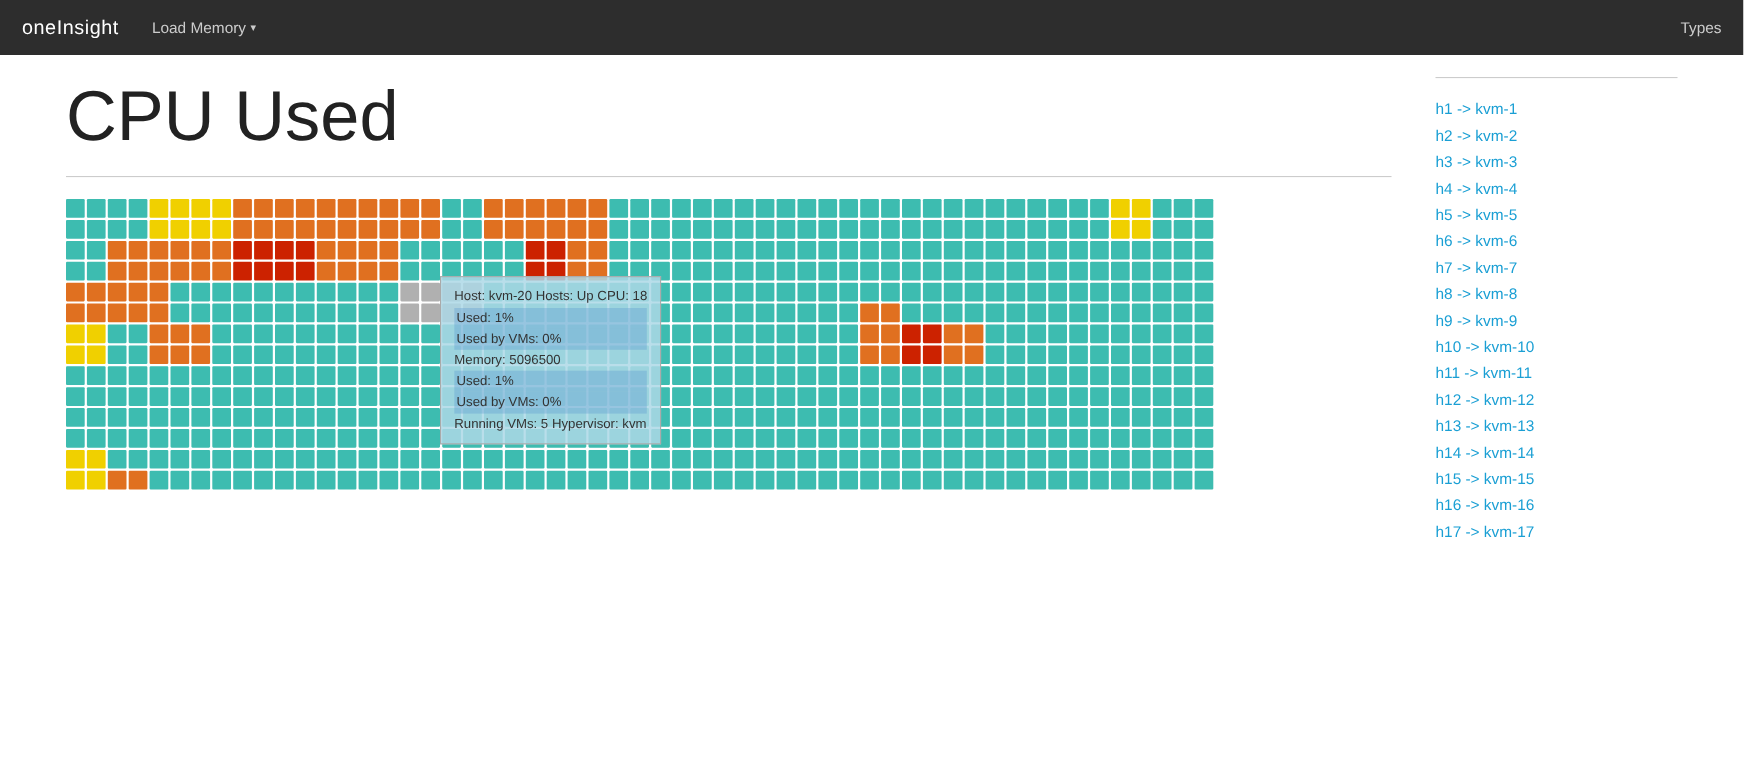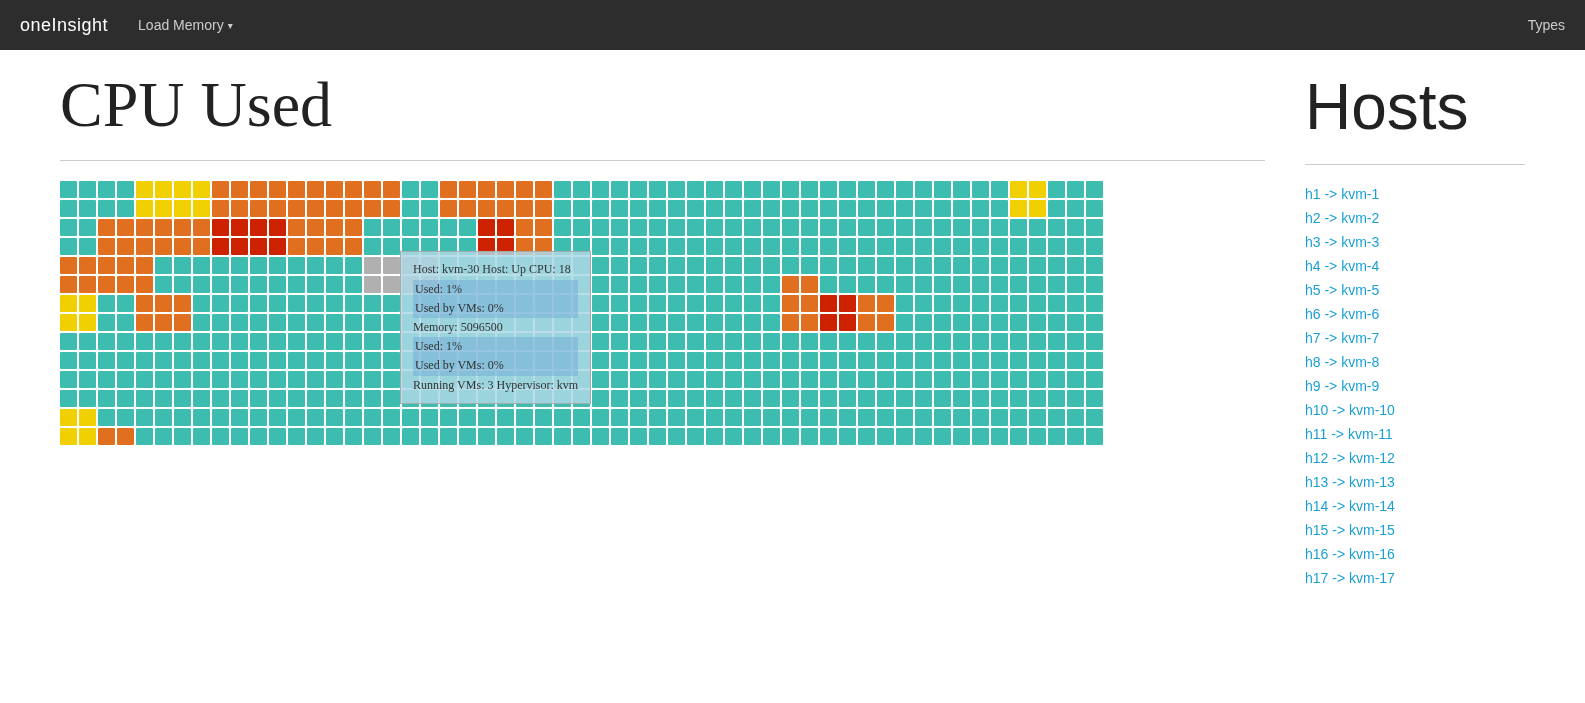--- a/index.html
+++ b/index.html
@@ -37,21 +37,21 @@
     .dropdown-arrow { font-size: 10px; }
 
     
     .main-content {
       display: flex;
       padding: 20px 60px;
       gap: 40px;
     }
 
     
-    .left-panel { flex: 1; font-family: Liberation Serif, serif; }
+    .left-panel { flex: 1; }
     .section-title {
       font-size: 64px;
       font-weight: 300;
       color: #222;
       margin-bottom: 20px;
       line-height: 1.1;
     }
     .divider {
       border: none;
       border-top: 1px solid #ccc;
@@ -908,36 +908,35 @@
           <div class="cell" style="background-color: rgb(61, 188, 176);"></div>
           <div class="cell" style="background-color: rgb(61, 188, 176);"></div>
           <div class="cell" style="background-color: rgb(61, 188, 176);"></div>
           <div class="cell" style="background-color: rgb(61, 188, 176);"></div>
           <div class="cell" style="background-color: rgb(61, 188, 176);"></div>
           <div class="cell" style="background-color: rgb(61, 188, 176);"></div>
           <div class="cell" style="background-color: rgb(61, 188, 176);"></div>
         </div>
 
       <div class="tooltip">
-        <span>Host: kvm-30</span>
-        <span>Host: Up</span>
+        <span>Host: kvm-20</span>
+        <span>Hosts: Up</span>
         <span>CPU: 18</span>
         <span class="highlight">Used: 1%</span>
         <span class="highlight">Used by VMs: 0%</span>
         <span>Memory: 5096500</span>
         <span class="highlight">Used: 1%</span>
         <span class="highlight">Used by VMs: 0%</span>
-        <span>Running VMs: 3</span>
+        <span>Running VMs: 5</span>
         <span>Hypervisor: kvm</span>
       </div>
     </div>
   </div>
 
   <div class="right-panel">
-    <h1 class="hosts-title">Hosts</h1>
     <hr class="hosts-divider">
     <ul class="host-list" id="host-list">
         <li><a href="#">h1 -&gt; kvm-1</a></li>
         <li><a href="#">h2 -&gt; kvm-2</a></li>
         <li><a href="#">h3 -&gt; kvm-3</a></li>
         <li><a href="#">h4 -&gt; kvm-4</a></li>
         <li><a href="#">h5 -&gt; kvm-5</a></li>
         <li><a href="#">h6 -&gt; kvm-6</a></li>
         <li><a href="#">h7 -&gt; kvm-7</a></li>
         <li><a href="#">h8 -&gt; kvm-8</a></li>

